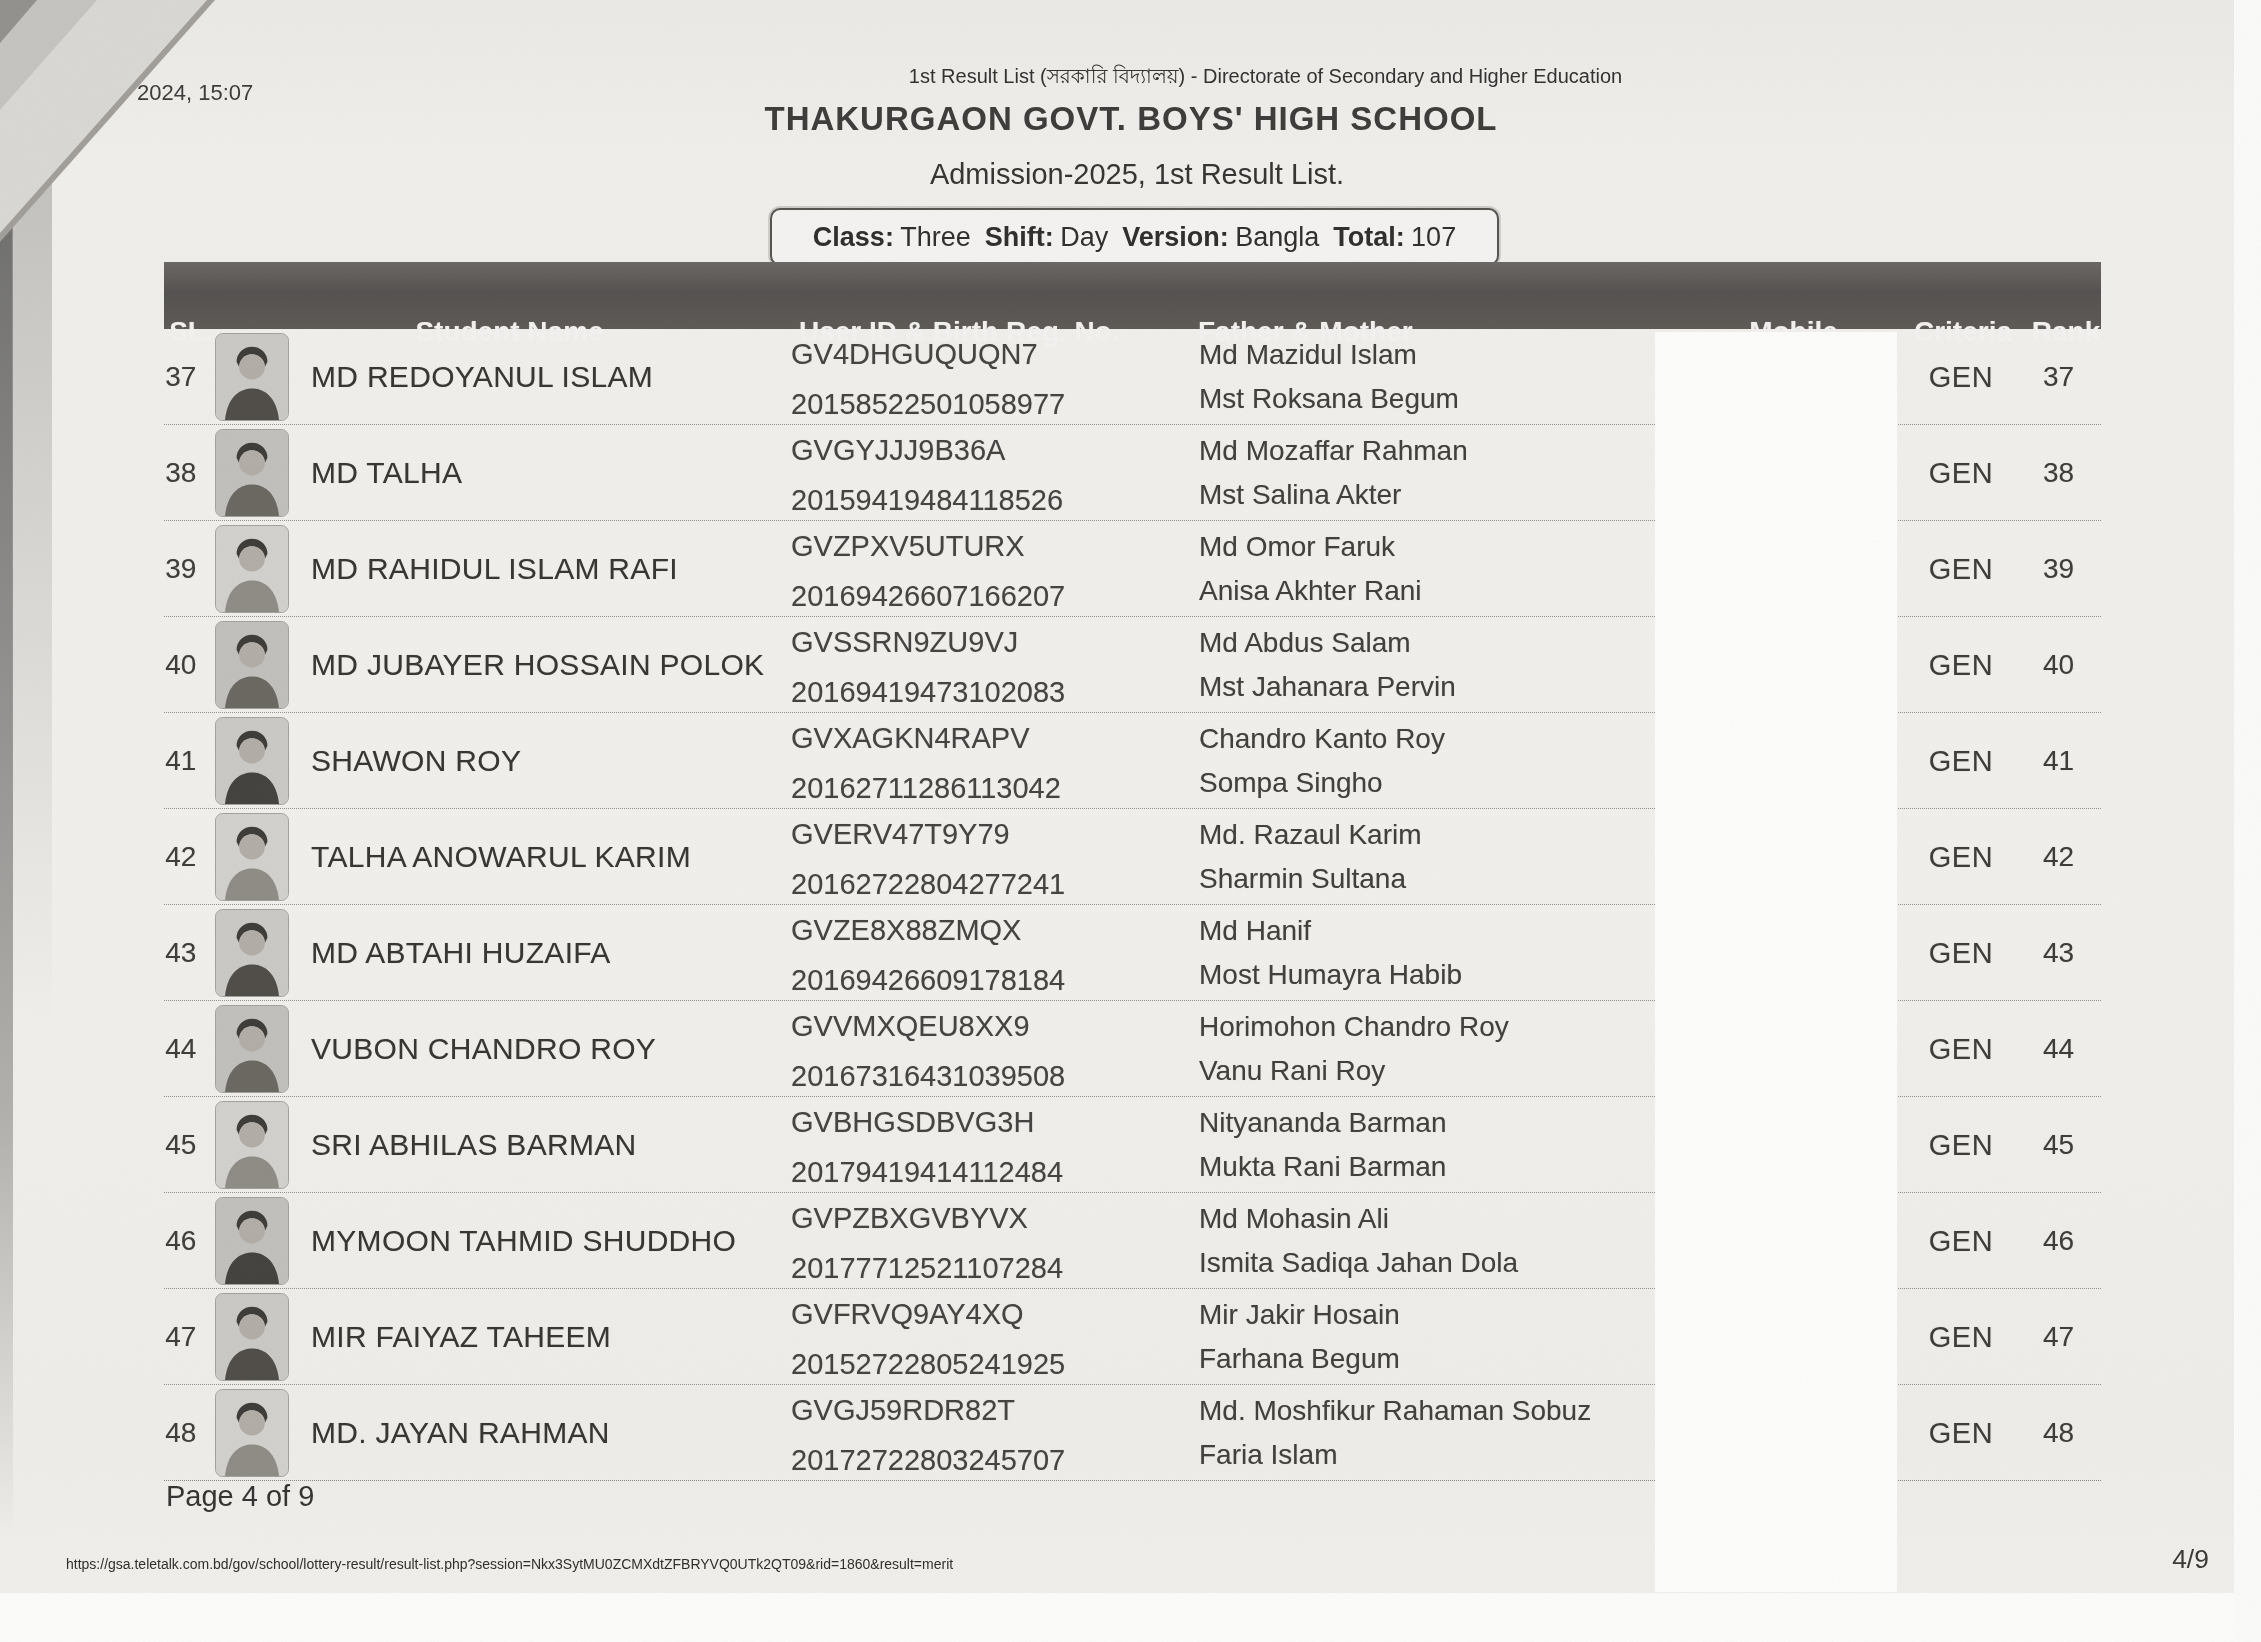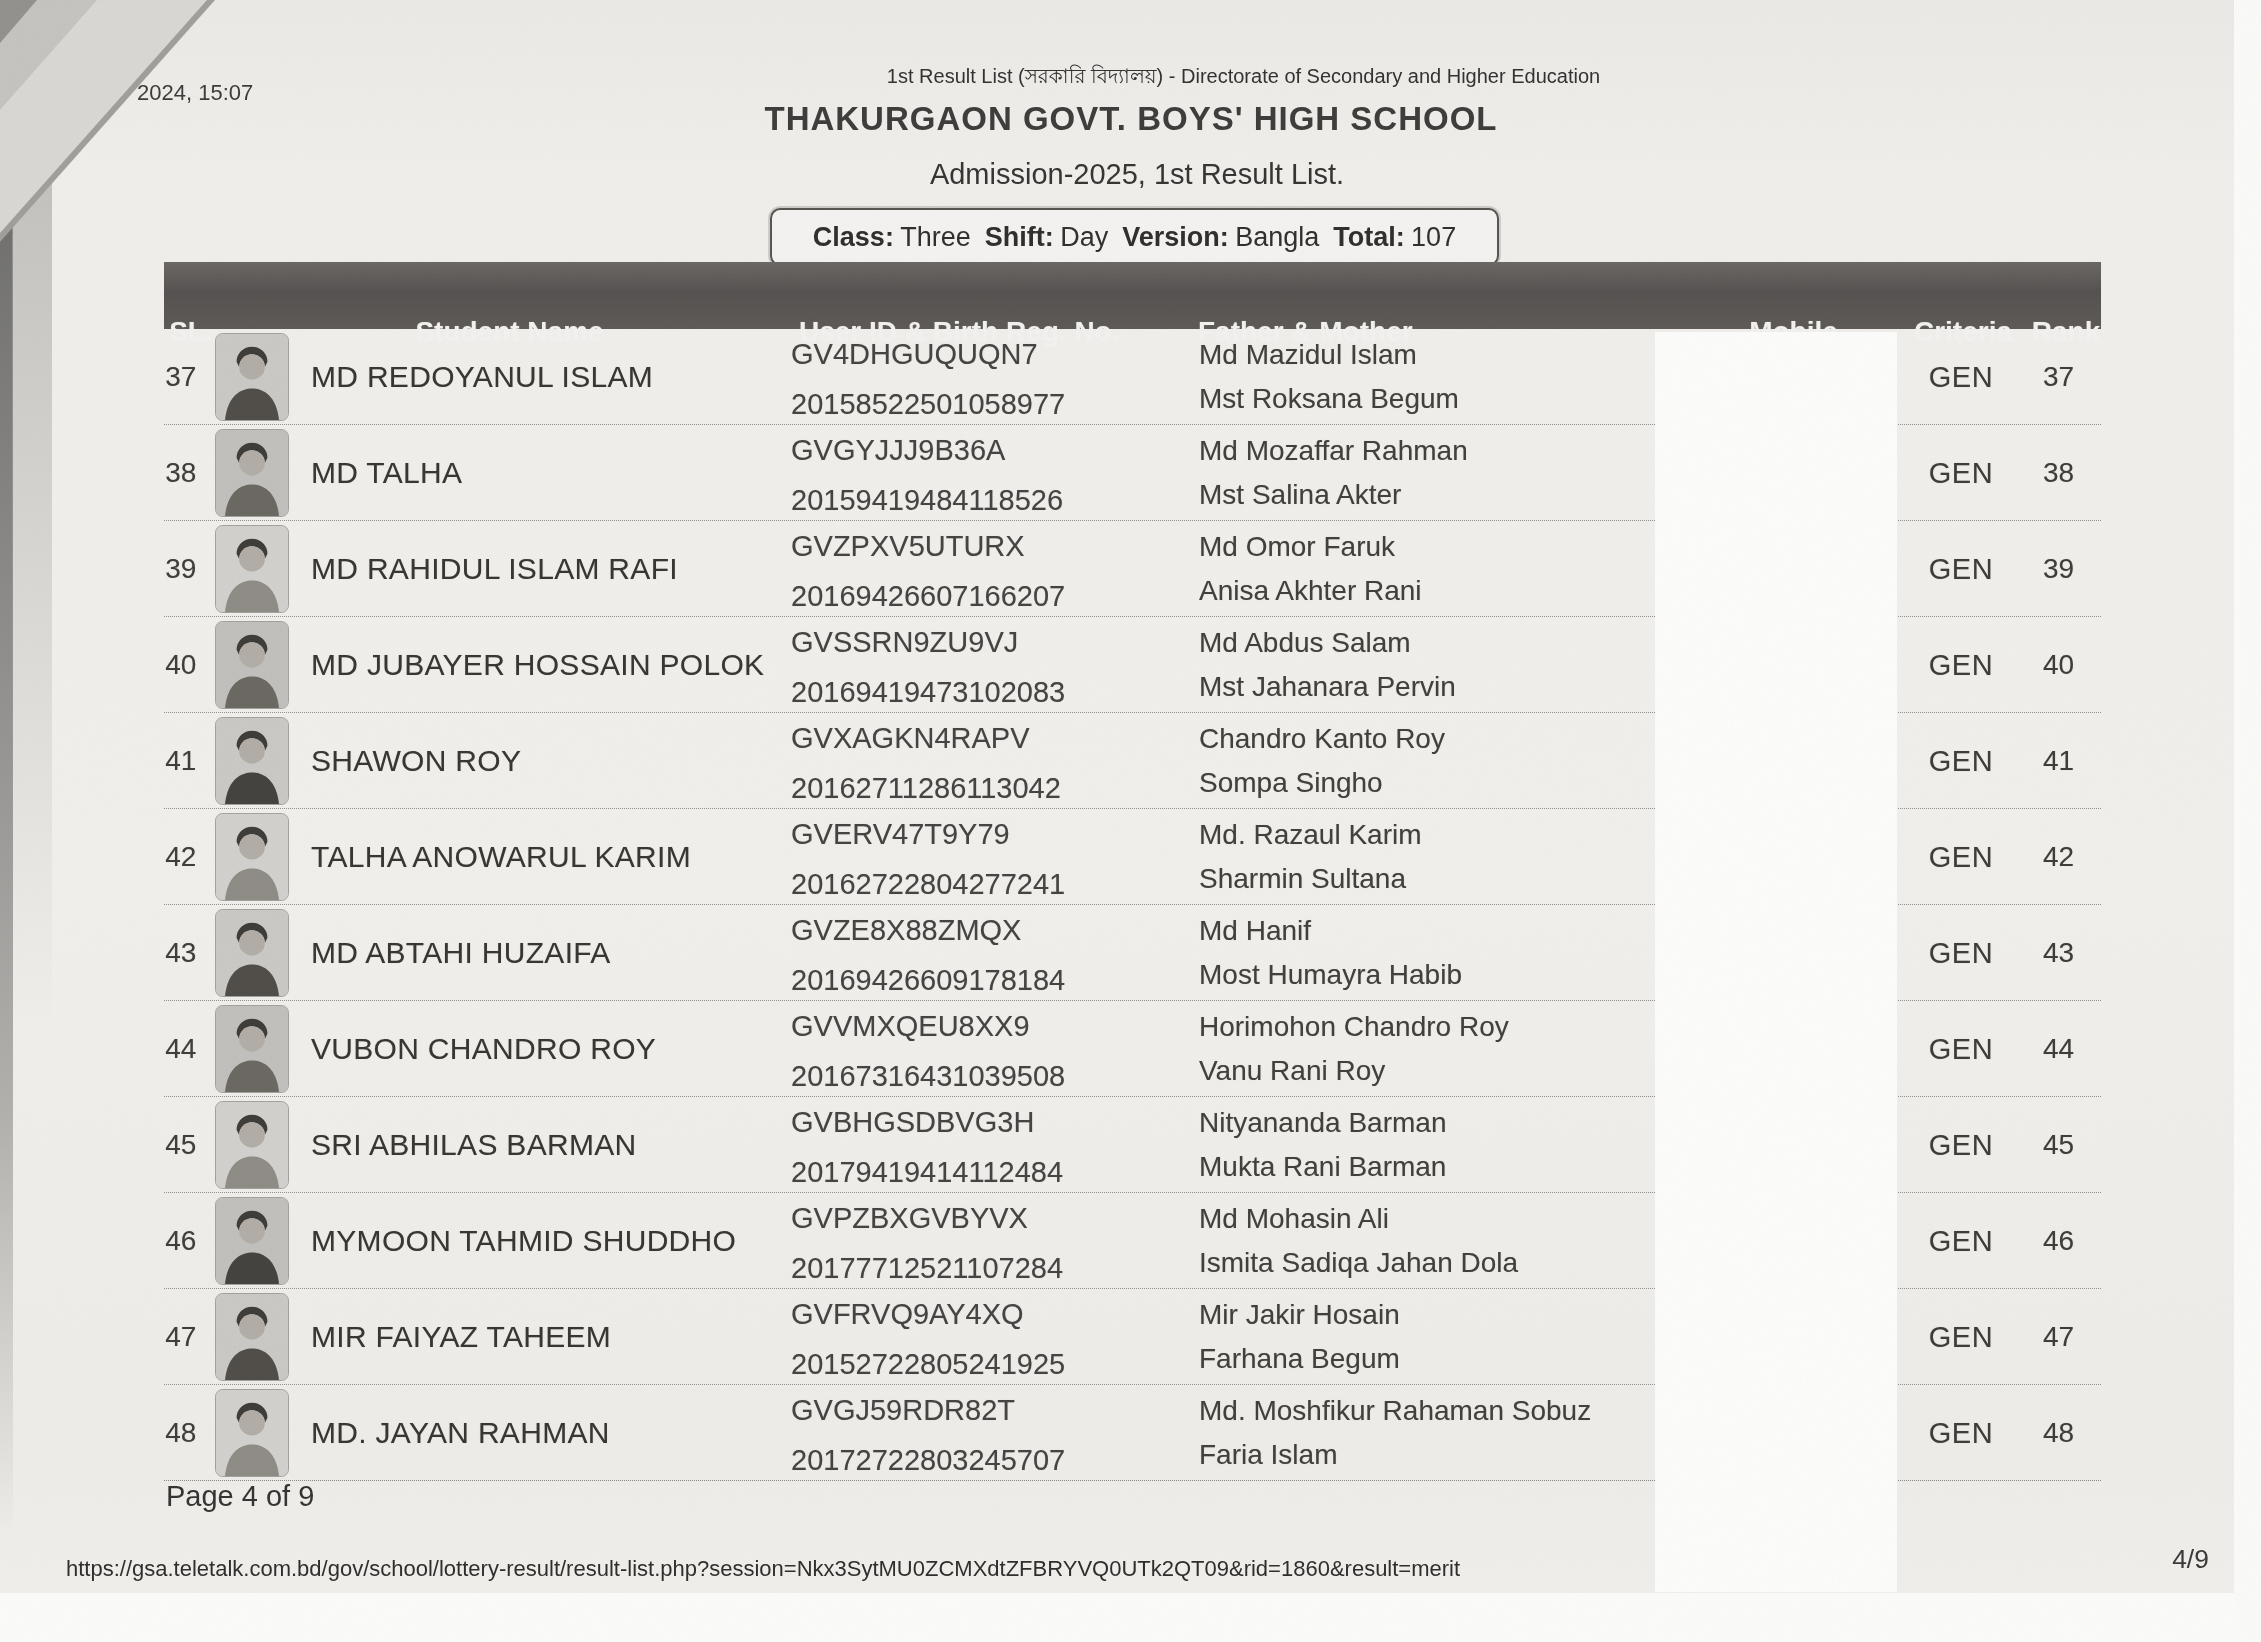--- a/index.html
+++ b/index.html
@@ -19,21 +19,21 @@
     background:#d9d8d5;clip-path:polygon(0 0,100% 0,0 100%);}
   .fold-corner{position:absolute;left:0;top:0;width:97px;height:110px;
     background:#c6c4c1;clip-path:polygon(0 0,100% 0,0 100%);}
   .fold-tip{position:absolute;left:0;top:0;width:37px;height:43px;
     background:#93918e;clip-path:polygon(0 0,100% 0,0 100%);}
   .band-bottom{position:absolute;left:0;top:1593px;width:2261px;height:50px;background:#fcfcfa;}
   .band-right{position:absolute;left:2234px;top:0;width:27px;height:1643px;background:#fbfbf9;}
 
   
   .timestamp{position:absolute;left:137px;top:80px;font-size:22px;color:#3c3b39;}
-  .print-header{position:absolute;left:728px;top:61px;width:1031px;text-align:center;
+  .print-header{position:absolute;left:750px;top:61px;width:1031px;text-align:center;
     font-size:20px;color:#323130;}
   .school-name{position:absolute;left:358px;top:100px;width:1546px;text-align:center;
     font-size:33px;font-weight:700;letter-spacing:1px;color:#3d3c3a;}
   .subtitle{position:absolute;left:493px;top:158px;width:1288px;text-align:center;
     font-size:29px;color:#353432;}
   .meta-box{position:absolute;left:770px;top:208px;width:729px;height:58px;box-sizing:border-box;
     border:2.6px solid #57544f;border-radius:10.3px;background:#f4f3f1;
     box-shadow:0 0 0 1.9px rgba(125,122,118,.30);
     display:flex;align-items:center;justify-content:center;font-size:27px;color:#2f2e2c;white-space:nowrap;}
   .meta-box b{font-weight:700;margin:0 6.4px 0 14px;}
@@ -75,21 +75,21 @@
   .ph-bg{fill:#cbc9c5;} .ph-hair{fill:#3e3c39;} .ph-head{fill:#b2aea7;} .ph-body{fill:#504d48;}
   .row:nth-child(2n) .ph-bg{fill:#c2c0bc;} .row:nth-child(2n) .ph-body{fill:#6b6862;}
   .row:nth-child(3n) .ph-bg{fill:#d3d1cd;} .row:nth-child(3n) .ph-body{fill:#8f8c86;}
   .row:nth-child(5n) .ph-body{fill:#44423e;}
 
   .redact{position:absolute;left:1655px;top:332px;width:242px;height:1260px;
     background:var(--redaction,#fdfdfc);z-index:5;}
 
   
   .page-count{position:absolute;left:166px;top:1480px;font-size:29px;color:#343331;}
-  .url{position:absolute;left:66px;top:1556px;font-size:22px;color:#2e2d2b;}
+  .url{position:absolute;left:66px;top:1556px;font-size:14px;color:#2e2d2b;}
   .page-indicator{position:absolute;left:2152px;top:1544px;width:77px;text-align:center;
     font-size:26.4px;color:#3a3937;}
 
   .noise{position:absolute;left:0;top:0;z-index:20;pointer-events:none;}
 </style>
 </head>
 <body>
 
 <div class="page">
 

